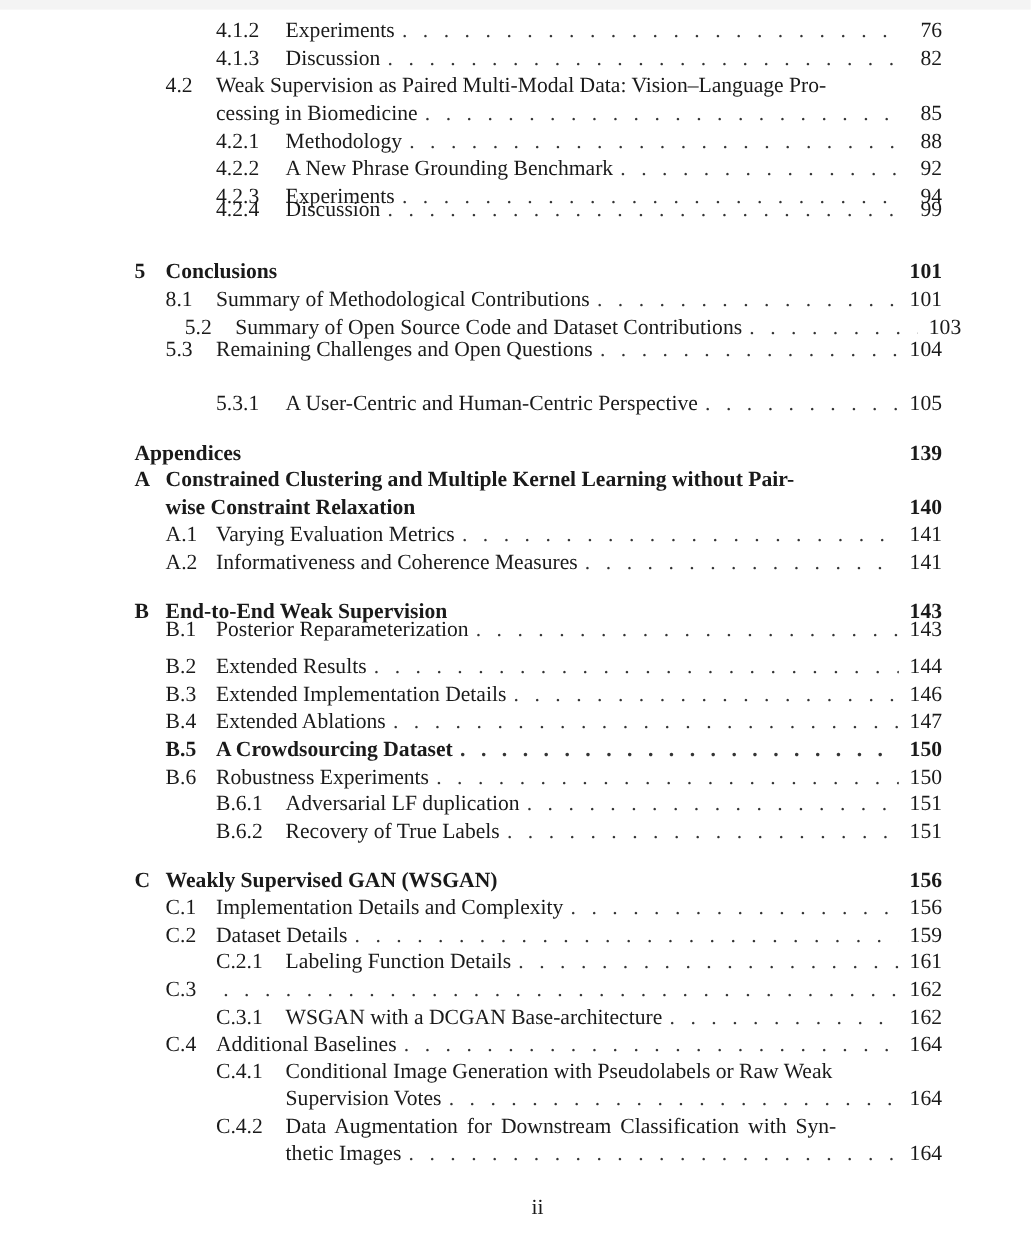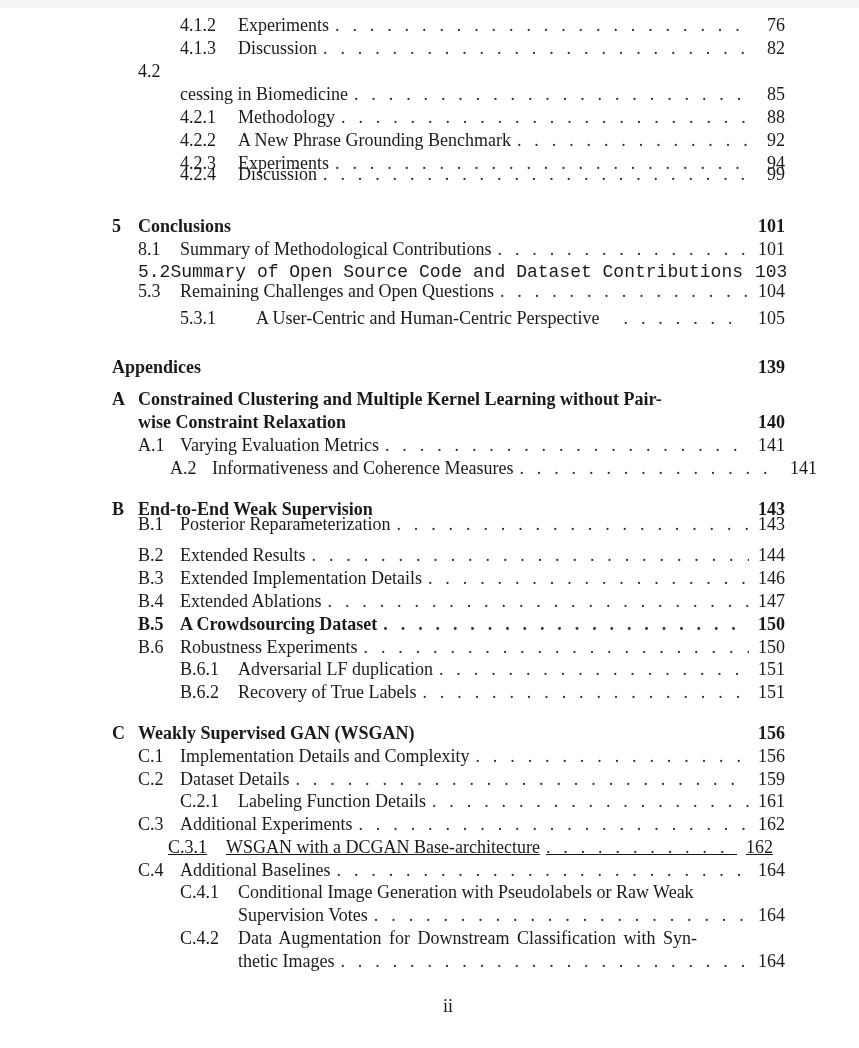--- a/index.html
+++ b/index.html
@@ -45,20 +45,21 @@
 
   <div class="row" style="left:180px; top:37px; width:605px;">
     <span class="num" style="width:58px">4.1.3</span>
     <span class="title">Discussion</span>
     <span class="leader"></span>
     <span class="page">82</span>
   </div>
 
   <div class="row" style="left:138px; top:60px; width:647px;">
     <span class="num" style="width:42px">4.2</span>
+    <span class="title">Weak Supervision as Paired Multi-Modal Data: Vision–Language Pro-</span>
   </div>
   <div class="row" style="left:180px; top:83px; width:605px;">
     <span class="title">cessing in Biomedicine</span>
     <span class="leader"></span>
     <span class="page">85</span>
   </div>
 
   <div class="row" style="left:180px; top:106px; width:605px;">
     <span class="num" style="width:58px">4.2.1</span>
     <span class="title">Methodology</span>
@@ -92,61 +93,61 @@
     <span class="title">Conclusions</span>
     <span class="spacer"></span>
     <span class="page">101</span>
   </div>
   <div class="row" style="left:138px; top:238px; width:647px;">
     <span class="num" style="width:42px">8.1</span>
     <span class="title">Summary of Methodological Contributions</span>
     <span class="leader"></span>
     <span class="page">101</span>
   </div>
-  <div class="row" style="left:138px; top:261px; width:647px;font-family:Liberation Mono, monospace;">
+  <div class="row" style="left:154px; top:261px; width:647px;">
     <span class="num" style="width:42px">5.2</span>
     <span class="title">Summary of Open Source Code and Dataset Contributions</span>
     <span class="leader"></span>
     <span class="page">103</span>
   </div>
   <div class="row" style="left:138px; top:280px; width:647px;">
     <span class="num" style="width:42px">5.3</span>
     <span class="title">Remaining Challenges and Open Questions</span>
     <span class="leader"></span>
     <span class="page">104</span>
   </div>
-  <div class="row" style="left:180px; top:307px; width:605px;gap:18px;">
+  <div class="row" style="left:180px; top:325px; width:605px;">
     <span class="num" style="width:58px">5.3.1</span>
     <span class="title">A User-Centric and Human-Centric Perspective</span>
     <span class="leader"></span>
     <span class="page">105</span>
   </div>
 
-  <div class="row bold" style="left:112px; top:356px; width:673px;">
+  <div class="row bold" style="left:112px; top:366px; width:673px;">
     <span class="title">Appendices</span>
     <span class="spacer"></span>
     <span class="page">139</span>
   </div>
 
   <div class="row bold" style="left:112px; top:388px; width:673px;">
     <span class="num" style="width:26px">A</span>
     <span class="title">Constrained Clustering and Multiple Kernel Learning without Pair-</span>
   </div>
   <div class="row bold" style="left:138px; top:411px; width:647px;">
     <span class="title">wise Constraint Relaxation</span>
     <span class="spacer"></span>
     <span class="page">140</span>
   </div>
   <div class="row" style="left:138px; top:434px; width:647px;">
     <span class="num" style="width:42px">A.1</span>
     <span class="title">Varying Evaluation Metrics</span>
     <span class="leader"></span>
     <span class="page">141</span>
   </div>
-  <div class="row" style="left:138px; top:457px; width:647px;margin-left:32px;">
+  <div class="row" style="left:138px; top:457px; width:647px;">
     <span class="num" style="width:42px">A.2</span>
     <span class="title">Informativeness and Coherence Measures</span>
     <span class="leader"></span>
     <span class="page">141</span>
   </div>
 
   <div class="row bold" style="left:112px; top:498px; width:673px;">
     <span class="num" style="width:26px">B</span>
     <span class="title">End-to-End Weak Supervision</span>
     <span class="spacer"></span>
@@ -220,25 +221,24 @@
     <span class="page">159</span>
   </div>
   <div class="row" style="left:180px; top:790px; width:605px;">
     <span class="num" style="width:58px">C.2.1</span>
     <span class="title">Labeling Function Details</span>
     <span class="leader"></span>
     <span class="page">161</span>
   </div>
   <div class="row" style="left:138px; top:813px; width:647px;">
     <span class="num" style="width:42px">C.3</span>
-    <span class="title">Additional Experiments</span>
     <span class="leader"></span>
     <span class="page">162</span>
   </div>
-  <div class="row" style="left:168px; top:836px; width:605px;text-decoration:underline;">
+  <div class="row" style="left:180px; top:836px; width:605px;">
     <span class="num" style="width:58px">C.3.1</span>
     <span class="title">WSGAN with a DCGAN Base-architecture</span>
     <span class="leader"></span>
     <span class="page">162</span>
   </div>
   <div class="row" style="left:138px; top:859px; width:647px;">
     <span class="num" style="width:42px">C.4</span>
     <span class="title">Additional Baselines</span>
     <span class="leader"></span>
     <span class="page">164</span>

